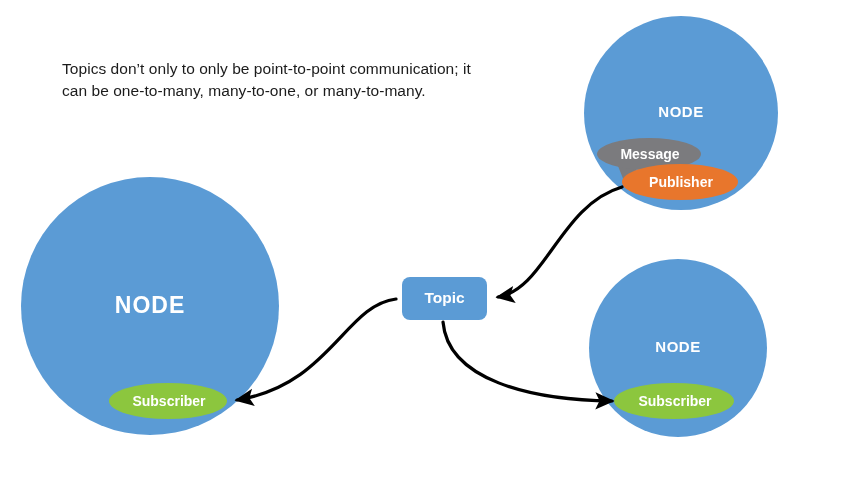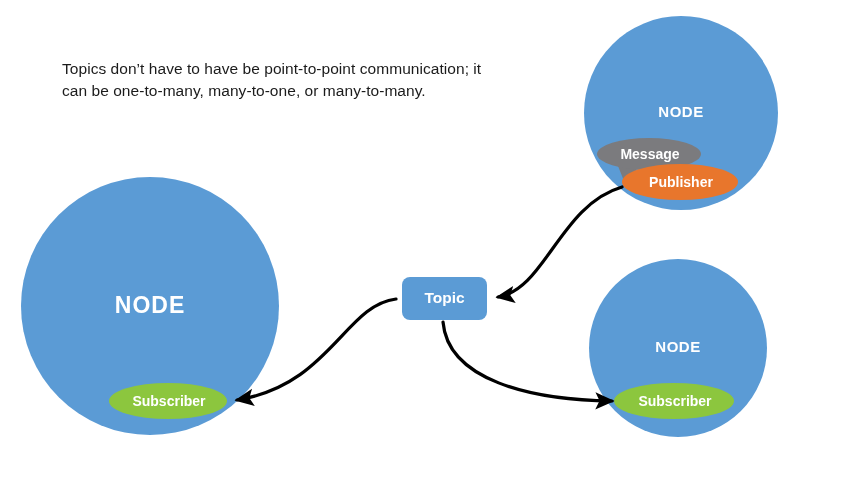--- a/index.html
+++ b/index.html
@@ -122,15 +122,15 @@
 
     <path class="connector" d="M 443 322 C 448 380 530 400 612 401" marker-end="url(#arrowhead)"></path>
 
     <g>
       <rect x="402" y="277" width="85" height="43" rx="8" ry="8" fill="#5B9BD5"></rect>
       <text class="topic-label" x="444.5" y="299">Topic</text>
     </g>
 
   </svg>
 
-  <div class="caption">Topics don’t have to have be point-to-point communication; it can be one-to-many, many-to-one, or many-to-many.</div>
+  <div class="caption">Topics don’t only to only be point-to-point communication; it can be one-to-many, many-to-one, or many-to-many.</div>
 
 </div>
 
 </body></html>

